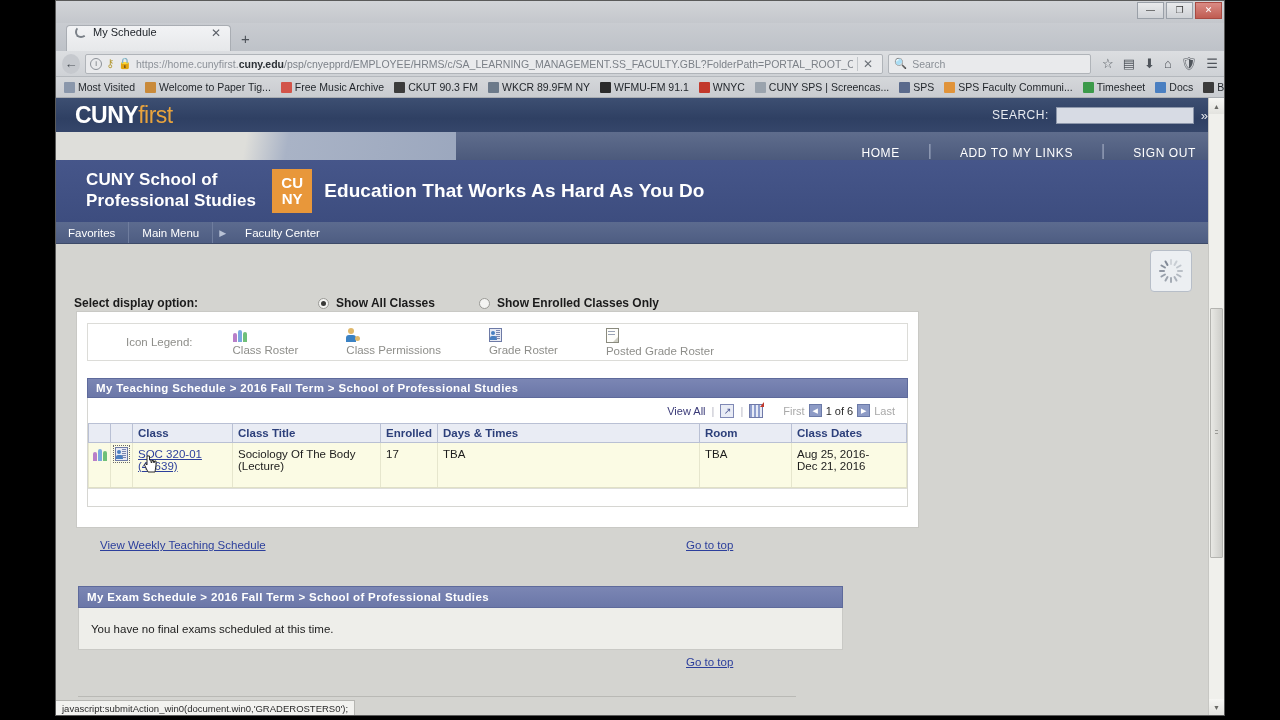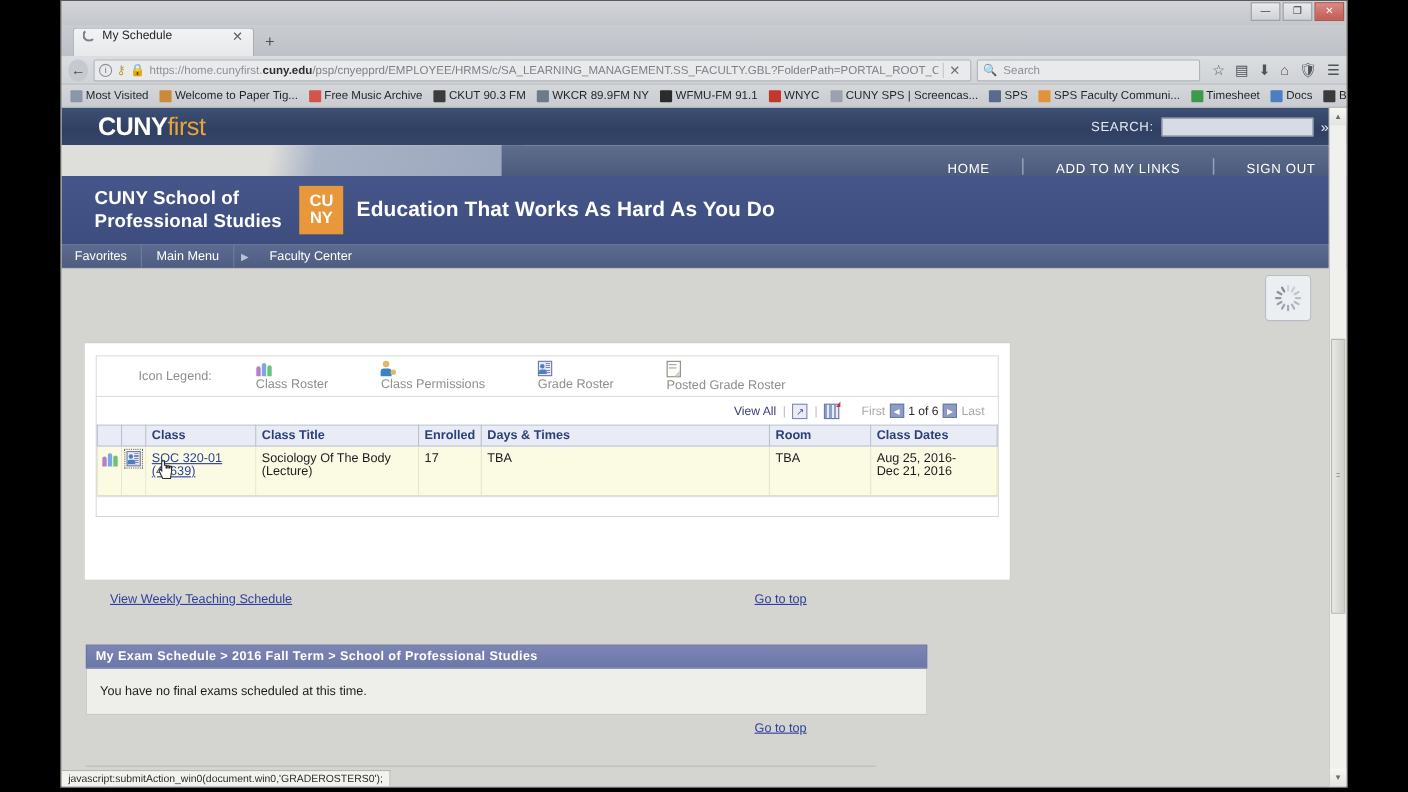--- a/index.html
+++ b/index.html
@@ -152,21 +152,21 @@
     position: relative;
     background: #d4d4d0;
     overflow: hidden;
   }
 
   
   .cf-top {
     height: 34px;
     background: linear-gradient(180deg,#3d4f72 0%,#2f4063 60%,#35466a 100%);
     display: flex; align-items: center;
-    padding: 0 16px 0 33px;
+    padding: 0 16px 0 19px;
     position: relative;
   }
   .cf-logo { font-size: 23px; font-weight: bold; letter-spacing: -0.5px; }
   .cf-logo .c1 { color: #ffffff; }
   .cf-logo .c2 { color: #e8a33d; font-weight: normal; }
   .cf-search {
     margin-left: auto; display: flex; align-items: center; gap: 7px;
   }
   .cf-search .lbl { color: #e7eaf0; font-size: 12px; letter-spacing: .5px; }
   .cf-search .inp {
@@ -598,20 +598,33 @@
               <i style="transform: rotate(150deg); opacity: 0.56;"></i>
               <i style="transform: rotate(180deg); opacity: 0.63;"></i>
               <i style="transform: rotate(210deg); opacity: 0.69;"></i>
               <i style="transform: rotate(240deg); opacity: 0.75;"></i>
               <i style="transform: rotate(270deg); opacity: 0.81;"></i>
               <i style="transform: rotate(300deg); opacity: 0.88;"></i>
               <i style="transform: rotate(330deg); opacity: 0.94;"></i>
             </div>
         </div>
 
+        <div class="displayrow">
+          <span class="lbl">Select display option:</span>
+          <span style="width:120px"></span>
+          <label class="radio-opt">
+            <span class="radio on"></span>
+            <span>Show All Classes</span>
+          </label>
+          <span style="width:44px"></span>
+          <label class="radio-opt">
+            <span class="radio"></span>
+            <span>Show Enrolled Classes Only</span>
+          </label>
+        </div>
 
         <div class="panel">
 
           <div class="legend">
             <span class="ltitle">Icon Legend:</span>
             <span class="litem">
               <span class="ico ico-roster">
                 <i style="left:0;height:9px;background:#b87fc9"></i>
                 <i style="left:5px;height:12px;background:#7aa9e0"></i>
                 <i style="left:10px;height:10px;background:#6fc07a"></i>
@@ -637,20 +650,21 @@
             <span class="litem">
               <span class="ico ico-posted">
                 <i style="position:absolute;left:1px;top:2px;width:7px;height:1px;background:#9aa3b5"></i>
                 <i style="position:absolute;left:1px;top:5px;width:7px;height:1px;background:#9aa3b5"></i>
                 <i style="position:absolute;right:0;bottom:0;border-left:5px solid transparent;border-bottom:5px solid #cfcfc4"></i>
               </span>
               <span>Posted Grade Roster</span>
             </span>
           </div>
 
+          <div class="grid-title">My Teaching Schedule &gt; 2016 Fall Term &gt; School of Professional Studies</div>
 
           <div class="gridwrap">
             <div class="gridtools">
               <span class="viewall">View All</span>
               <span class="bar">|</span>
               <span class="ic-sq">↗</span>
               <span class="bar">|</span>
               <span class="ic-grid"></span>
               <span class="pager">
                 <span class="dim">First</span>

